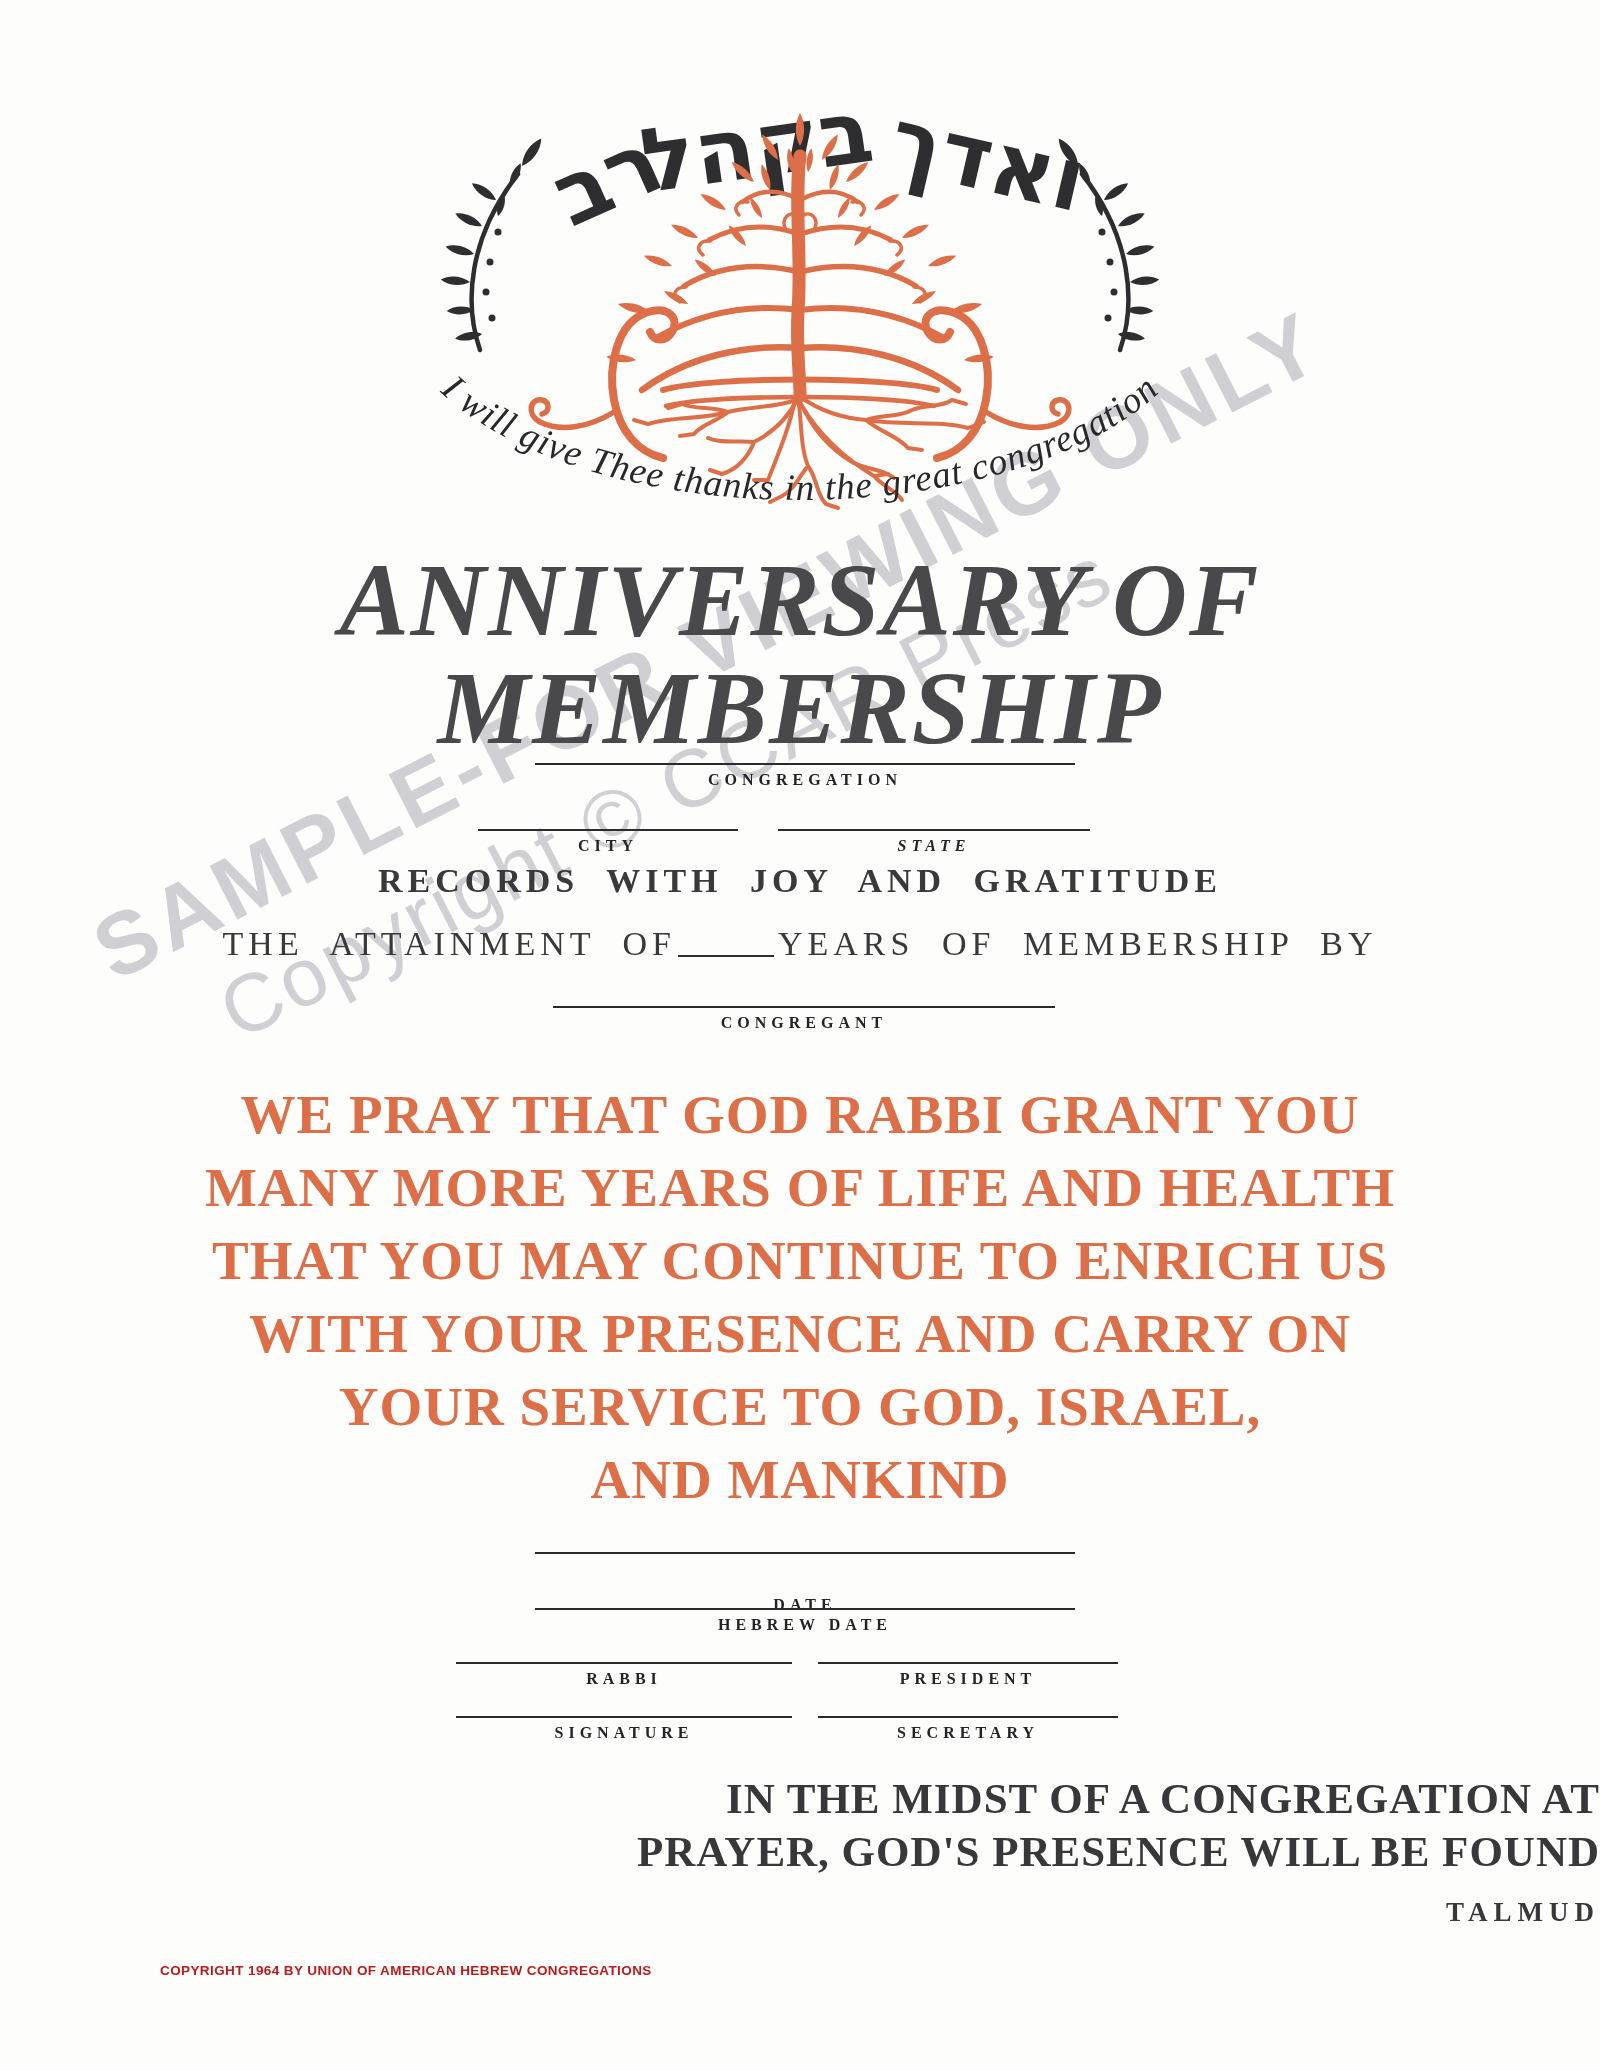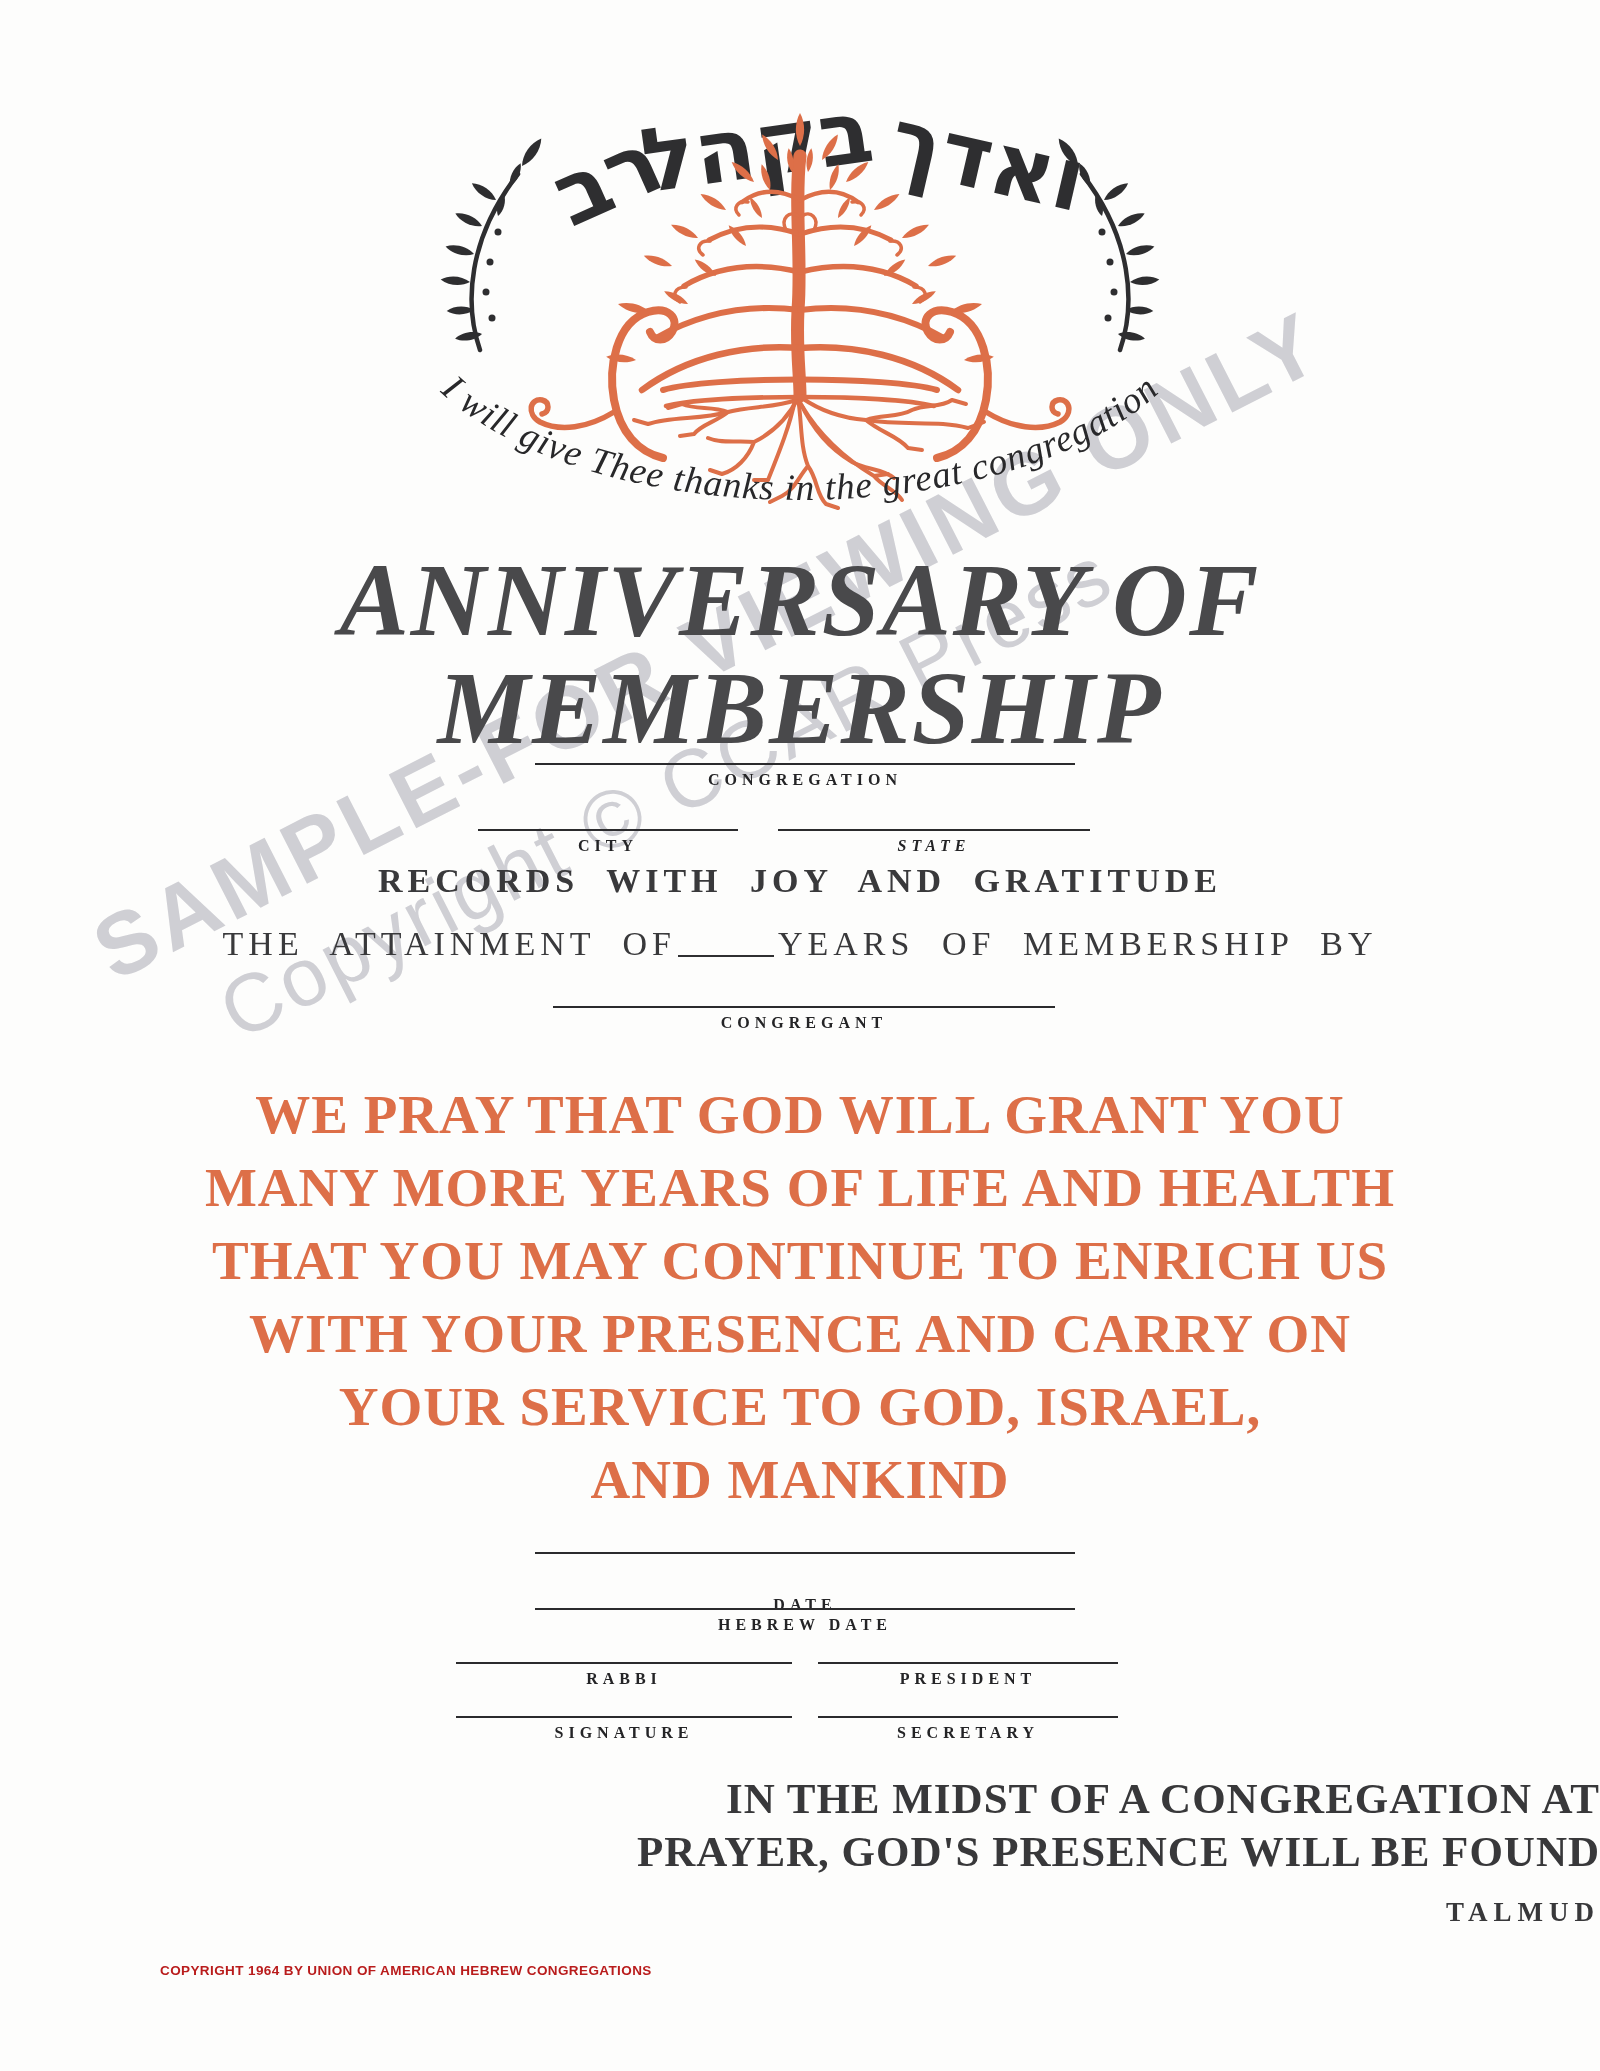--- a/index.html
+++ b/index.html
@@ -219,21 +219,21 @@
     <div class="bigline" style="top:862px;font-weight:bold;">RECORDS WITH JOY AND GRATITUDE</div>
 
     <div class="bigline" style="top:925px;">
       <span>THE ATTAINMENT OF</span><span class="blank"></span><span>YEARS OF MEMBERSHIP BY</span>
     </div>
 
     <div class="rule" style="left:553px;top:1006px;width:502px;"></div>
     <div class="rule-label" style="left:553px;top:1014px;width:502px;">CONGREGANT</div>
 
     <div class="prayer">
-      <div>WE PRAY THAT GOD WILL GRANT YOU</div>
+      <div>WE PRAY THAT GOD RABBI GRANT YOU</div>
       <div>MANY MORE YEARS OF LIFE AND HEALTH</div>
       <div>THAT YOU MAY CONTINUE TO ENRICH US</div>
       <div>WITH YOUR PRESENCE AND CARRY ON</div>
       <div>YOUR SERVICE TO GOD, ISRAEL,</div>
       <div>AND MANKIND</div>
     </div>
 
     <div class="rule" style="left:535px;top:1552px;width:540px;"></div>
     <div class="rule-label" style="left:535px;top:1560px;width:540px;margin-top:36px;">DATE</div>
 

